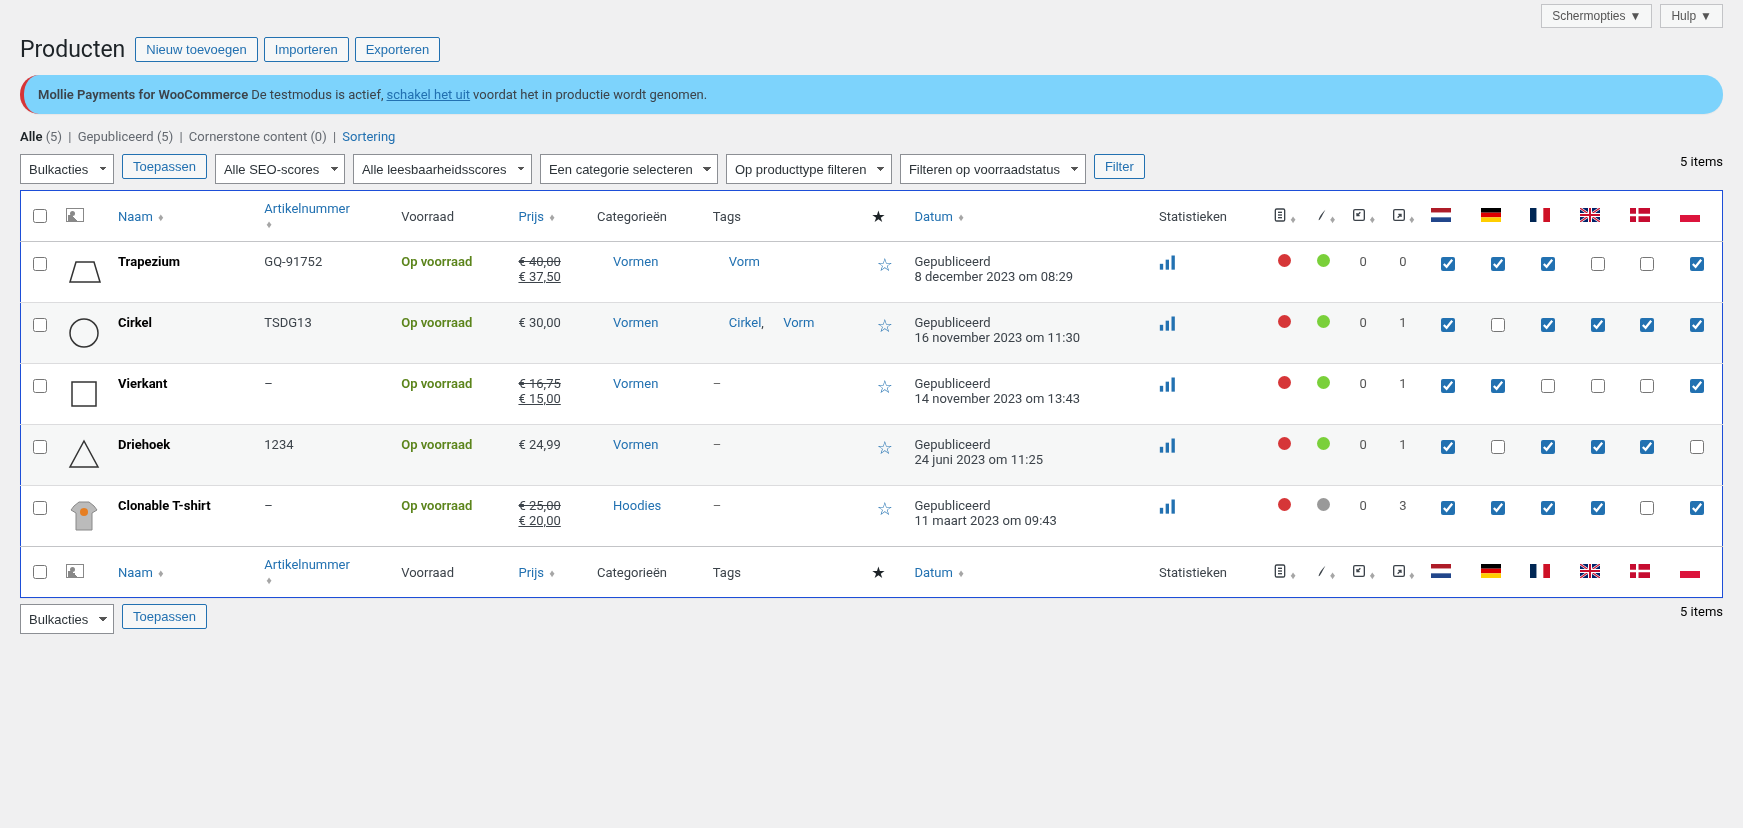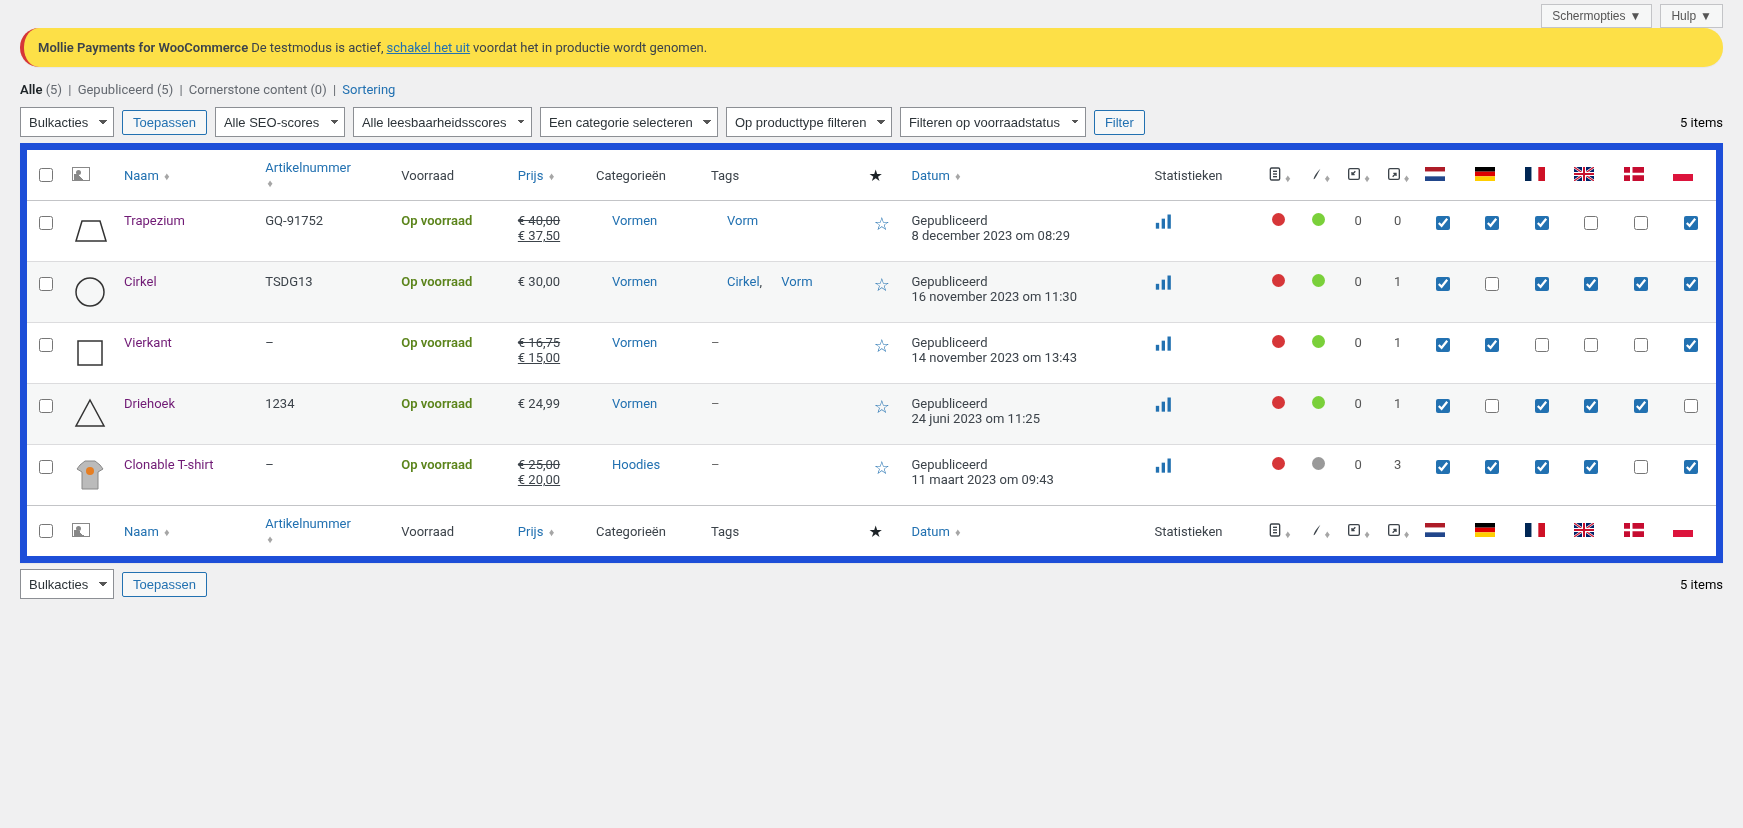--- a/index.html
+++ b/index.html
@@ -3,45 +3,45 @@
 <meta charset="utf-8">
 <style>
   * { box-sizing: border-box; }
   body { margin:0; font-family:-apple-system,BlinkMacSystemFont,"Segoe UI",Roboto,sans-serif; font-size:13px; color:#3c434a; background:#f0f0f1; }
   .wrap { padding:0 20px 20px 20px; }
   .top-bar { display:flex; justify-content:flex-end; gap:8px; padding:4px 20px 0 20px; }
   .top-btn { background:#f6f7f7; border:1px solid #c3c4c7; padding:4px 10px; font-size:12px; color:#555; cursor:pointer; display:flex; align-items:center; gap:4px; }
   .title-row { display:flex; align-items:center; gap:6px; margin:8px 0 12px 0; }
   h1 { font-size:23px; font-weight:400; color:#1d2327; margin:0 4px 0 0; }
   .btn-outline { background:#f6f7f7; border:1px solid #2271b1; color:#2271b1; padding:4px 10px; font-size:13px; border-radius:2px; cursor:pointer; }
-  .notice { border-left:4px solid #d63638; background:#fde047; padding:12px 14px; margin:0 0 15px 0; box-shadow:0 1px 1px rgba(0,0,0,.04); display:flex; flex-wrap:wrap; gap:3px;border-radius:19px; }
+  .notice { border-left:4px solid #d63638; background:#7dd3fc; padding:12px 14px; margin:0 0 15px 0; box-shadow:0 1px 1px rgba(0,0,0,.04); display:flex; flex-wrap:wrap; gap:3px;border-radius:19px; }
   .notice b { font-weight:600; }
   .link { color:#2271b1; text-decoration:underline; cursor:pointer; }
   .subsubsub { font-size:13px; margin:6px 0 10px 0; }
   .subsubsub span { color:#646970; }
   .subsubsub .sep { color:#646970; padding:0 3px; }
   .subsubsub .current { color:#1d2327; font-weight:600; }
   .subsubsub a { color:#2271b1; text-decoration:none; cursor:pointer; }
-  .tablenav { display:flex; align-items:center; gap:8px; margin:6px 0; flex-wrap:wrap; }
+  .tablenav { display:flex; align-items:flex-start; gap:8px; margin:6px 0; flex-wrap:wrap; }
   .search-row { display:flex; justify-content:flex-end; gap:6px; margin-bottom:6px; }
   input[type=search] { border:1px solid #8c8f94; padding:4px 8px; height:30px; width:170px; }
   select { border:1px solid #8c8f94; background:#fff; padding:0 24px 0 8px; height:30px; font-size:13px; color:#2c3338; appearance:none; background-image:linear-gradient(45deg,transparent 50%,#555 50%),linear-gradient(-45deg,transparent 50%,#555 50%); background-position:right 10px center,right 6px center; background-size:4px 4px,4px 4px; background-repeat:no-repeat; cursor:pointer; }
   .items-count { margin-left:auto; color:#000000; font-size:13px; }
-  table.wp-list { width:100%; border:7px solid #1d4ed8; border-collapse:collapse; background:#fff; box-shadow:0 1px 1px rgba(0,0,0,.04); }
+  table.wp-list { width:100%; border:1px solid #1d4ed8; border-collapse:collapse; background:#fff; box-shadow:0 1px 1px rgba(0,0,0,.04); }
   table.wp-list thead th, table.wp-list tfoot th { text-align:left; font-weight:400; padding:10px 8px; border-bottom:1px solid #c3c4c7; color:#2271b1; white-space:nowrap; }
   table.wp-list tfoot th { border-top:1px solid #c3c4c7; border-bottom:none; }
   table.wp-list thead th .sort, table.wp-list tfoot th .sort { color:#a6a6a6; font-size:11px; margin-left:2px; }
   table.wp-list th.plain { color:#3c434a;margin-top:32px; }
   table.wp-list tbody tr { border-bottom:1px solid #dcdcde; }
   table.wp-list tbody tr:nth-child(even) { background:#f6f7f7; }
   table.wp-list td { padding:12px 8px; vertical-align:top; }
   .cb-col { width:32px; text-align:center; }
   .thumb-col { width:44px; }
   .thumb { width:36px; height:36px; display:flex; align-items:center; justify-content:center; }
-  .pname { color:#701a75; font-weight:400; cursor:pointer; }
+  .pname { color:#000000; font-weight:700; cursor:pointer; }
   .stock-in { color:#5b841b; font-weight:600; }
   .price-old { text-decoration:line-through; color:#3c434a; }
   .price-new { text-decoration:underline; }
   .catlink, .taglink { color:#2271b1; cursor:pointer; text-decoration:none;margin-left:16px; }
   .dash { color:#666; }
   .star { color:#2271b1; font-size:18px; cursor:pointer; }
   .star-solid { color:#1d2327; font-size:16px; }
   .date small { display:block; color:#3c434a; font-size:13px; }
   .stats-icon svg { width:20px; height:18px; }
   .dot { display:inline-block; width:13px; height:13px; border-radius:50%; }
@@ -67,20 +67,26 @@
       <span>Schermopties</span> 
       <span>▼</span>
     </button>
   <button class="top-btn">
       <span>Hulp</span> 
       <span>▼</span>
     </button>
 </div>
 
 <div class="wrap">
+  <div class="title-row">
+    <h1>Producten</h1>
+    <button class="btn-outline">Nieuw toevoegen</button>
+    <button class="btn-outline">Importeren</button>
+    <button class="btn-outline">Exporteren</button>
+  </div>
 
   <div class="notice">
     <b>Mollie Payments for WooCommerce</b>
       <span> De testmodus is actief, </span>
       <a class="link">schakel het uit</a>
       <span> voordat het in productie wordt genomen.</span>
   </div>
 
 
   <div class="subsubsub">

